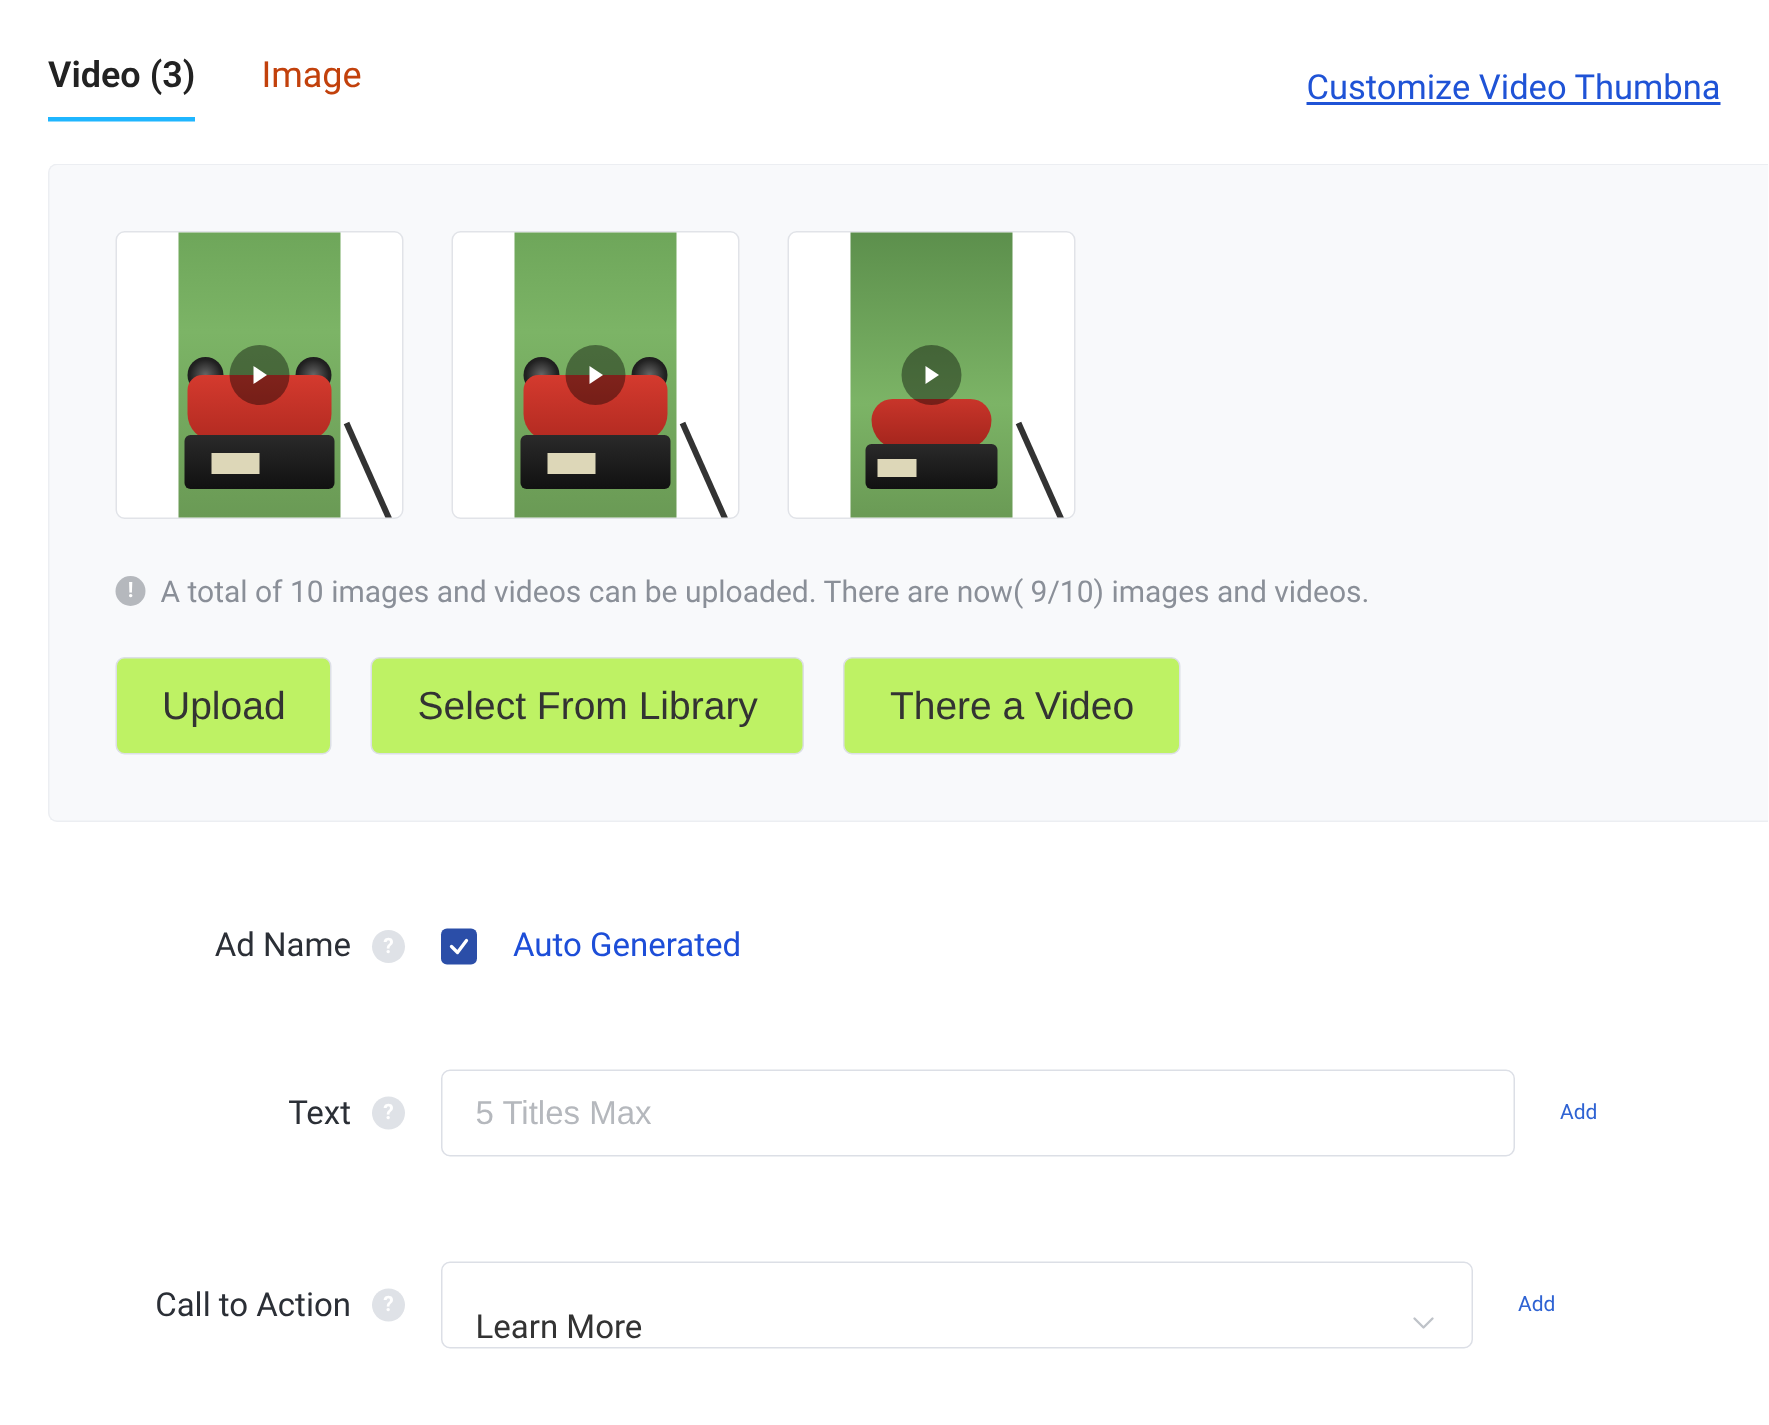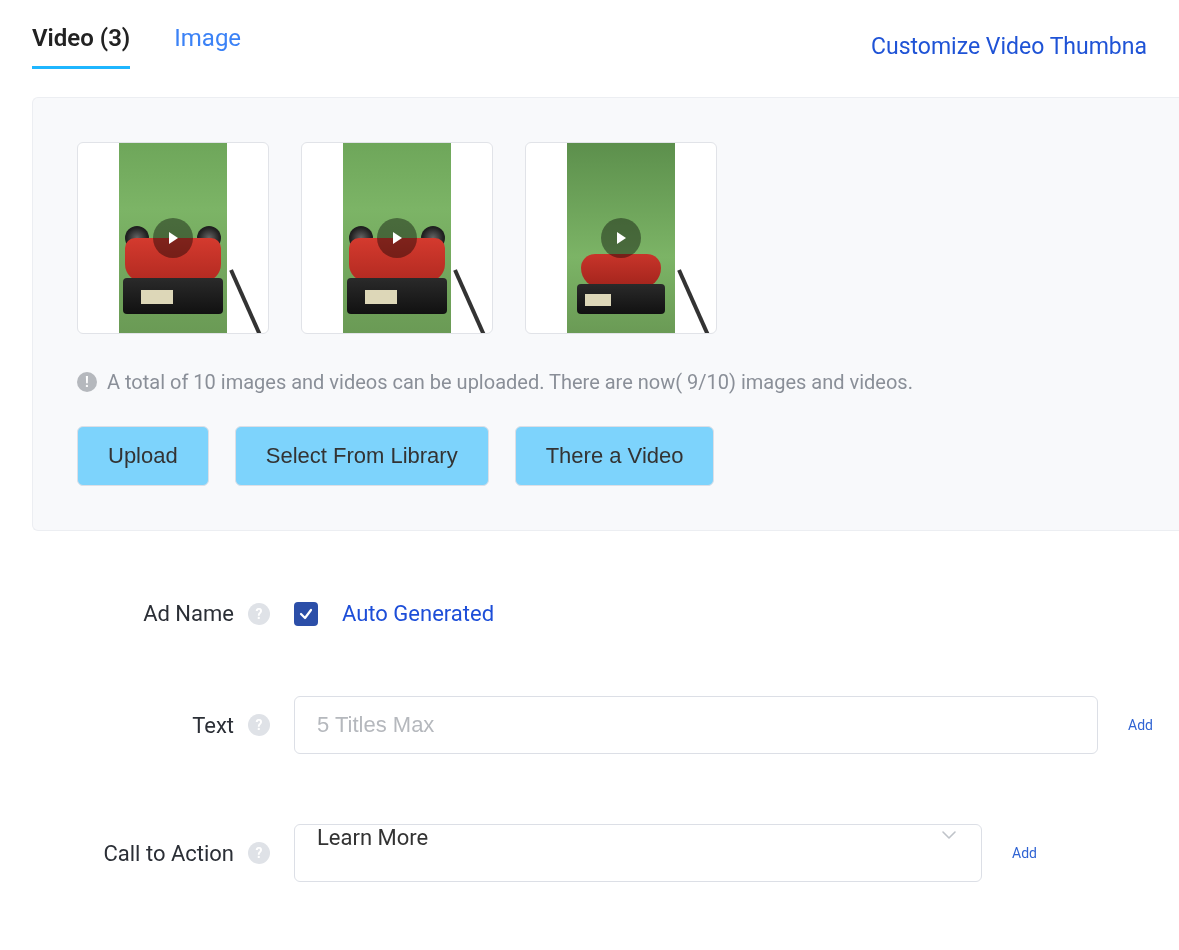--- a/index.html
+++ b/index.html
@@ -8,44 +8,45 @@
       background: #fff;
       color: #333;
       font-size: 16px;
       width: 1179px;
       overflow-x: hidden;
     }
     .tabs-row {
       display: flex;
       align-items: center;
       justify-content: space-between;
-      padding: 24px 32px 0 32px;
+      padding: 36px 32px 0 32px;
     }
     .tabs {
       display: flex;
       gap: 44px;
     }
     .tab {
       font-size: 24px;
       font-weight: 400;
-      color: #3b82f6;
+      color: #c2410c;
       padding-bottom: 14px;
       cursor: pointer;
       border-bottom: 3px solid transparent;
     }
     .tab.active {
       color: #222;
       font-weight: 600;
       border-bottom-color: #1fb6ff;
     }
     .customize-link {
       color: #1f53d6;
       font-size: 23px;
       cursor: pointer;
       white-space: nowrap;
+      text-decoration: underline;
     }
     .panel {
       margin: 28px 0 0 32px;
       background: #f8f9fb;
       border: 1px solid #eceef2;
       border-radius: 6px;
       border-right: none;
       border-top-right-radius: 0;
       border-bottom-right-radius: 0;
       padding: 44px 44px 44px 44px;
@@ -187,25 +188,25 @@
       align-items: center;
       justify-content: center;
       flex-shrink: 0;
     }
     .btn-row {
       margin-top: 32px;
       display: flex;
       gap: 26px;
     }
     .btn {
-      background: #7dd3fc;
+      background: #bef264;
       border: 1px solid #dcdfe6;
       border-radius: 6px;
       padding: 16px 30px;
-      font-size: 22px;
+      font-size: 26px;
       color: #333;
       cursor: pointer;
     }
     .form {
       margin-top: 70px;
       padding-left: 26px;
     }
     .field {
       display: flex;
       align-items: center;
@@ -247,21 +248,21 @@
       justify-content: center;
       cursor: pointer;
       flex-shrink: 0;
     }
     .checkbox svg { display: block; }
     .cb-label {
       font-size: 22px;
       color: #1d4ed8;
     }
     .text-input {
-      width: 804px;
+      width: 716px;
       height: 58px;
       border: 1px solid #dcdfe6;
       border-radius: 6px;
       padding: 0 22px;
       font-size: 22px;
       color: #ef4444;
       outline: none;
     }
     .text-input::placeholder { color: #b5b8bd; }
     .add-link {
@@ -272,21 +273,21 @@
     }
     .select {
       width: 688px;
       height: 58px;
       border: 1px solid #dcdfe6;
       border-radius: 6px;
       padding: 0 22px;
       font-size: 22px;
       color: #333;
       display: flex;
-      align-items: flex-start;
+      align-items: flex-end;
       justify-content: space-between;
       cursor: pointer;
       background: #fff;
     }
     .chevron {
       color: #bfc3c9;
     }
   </style>
 </head>
 <body>

